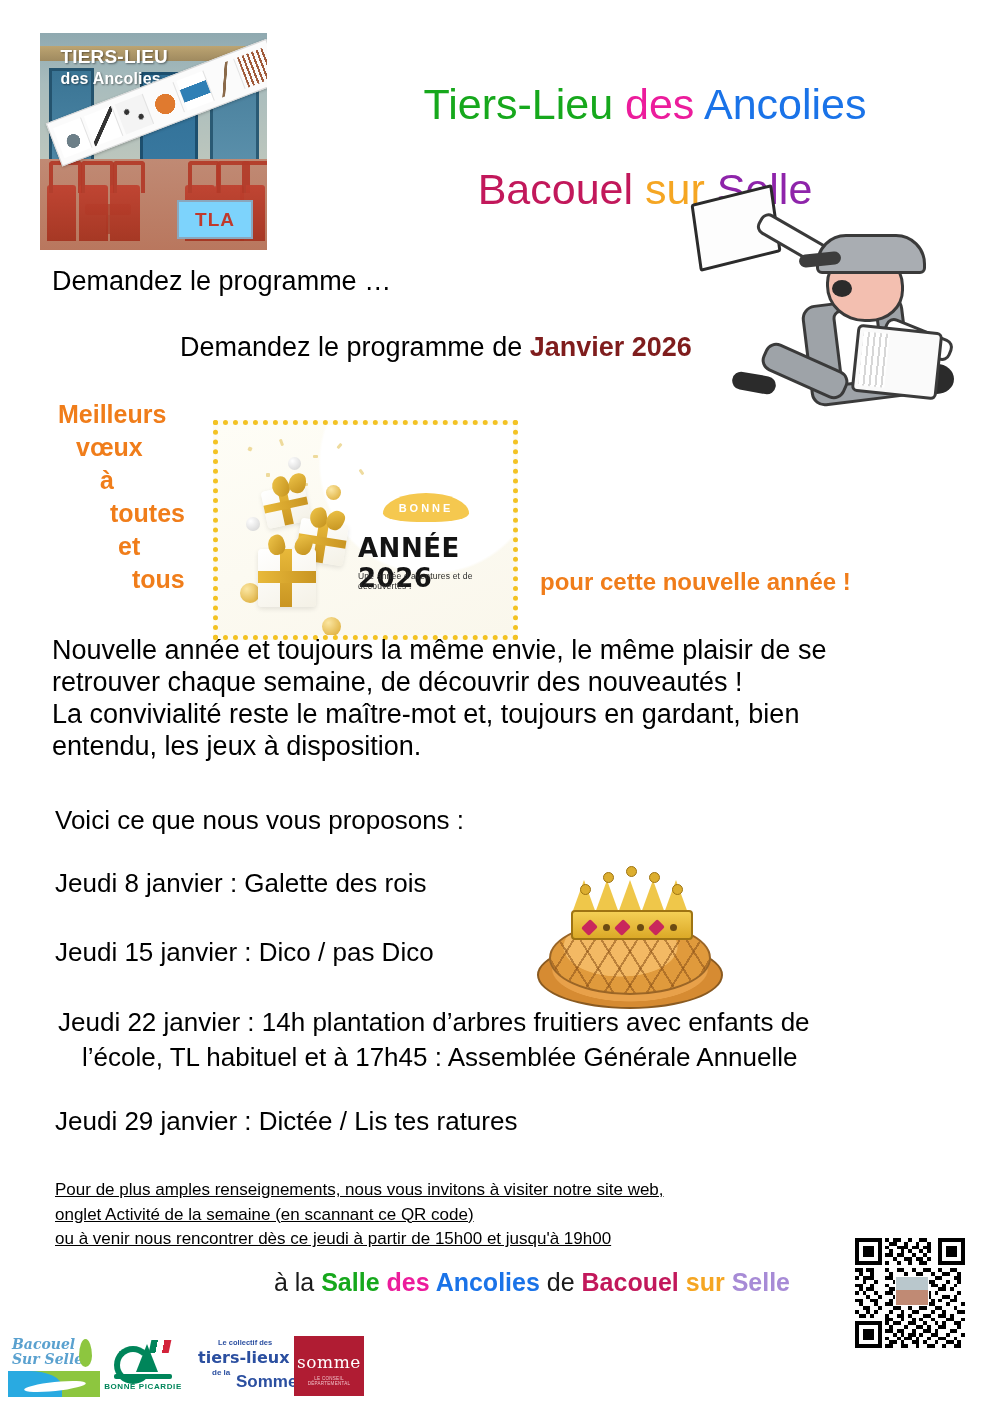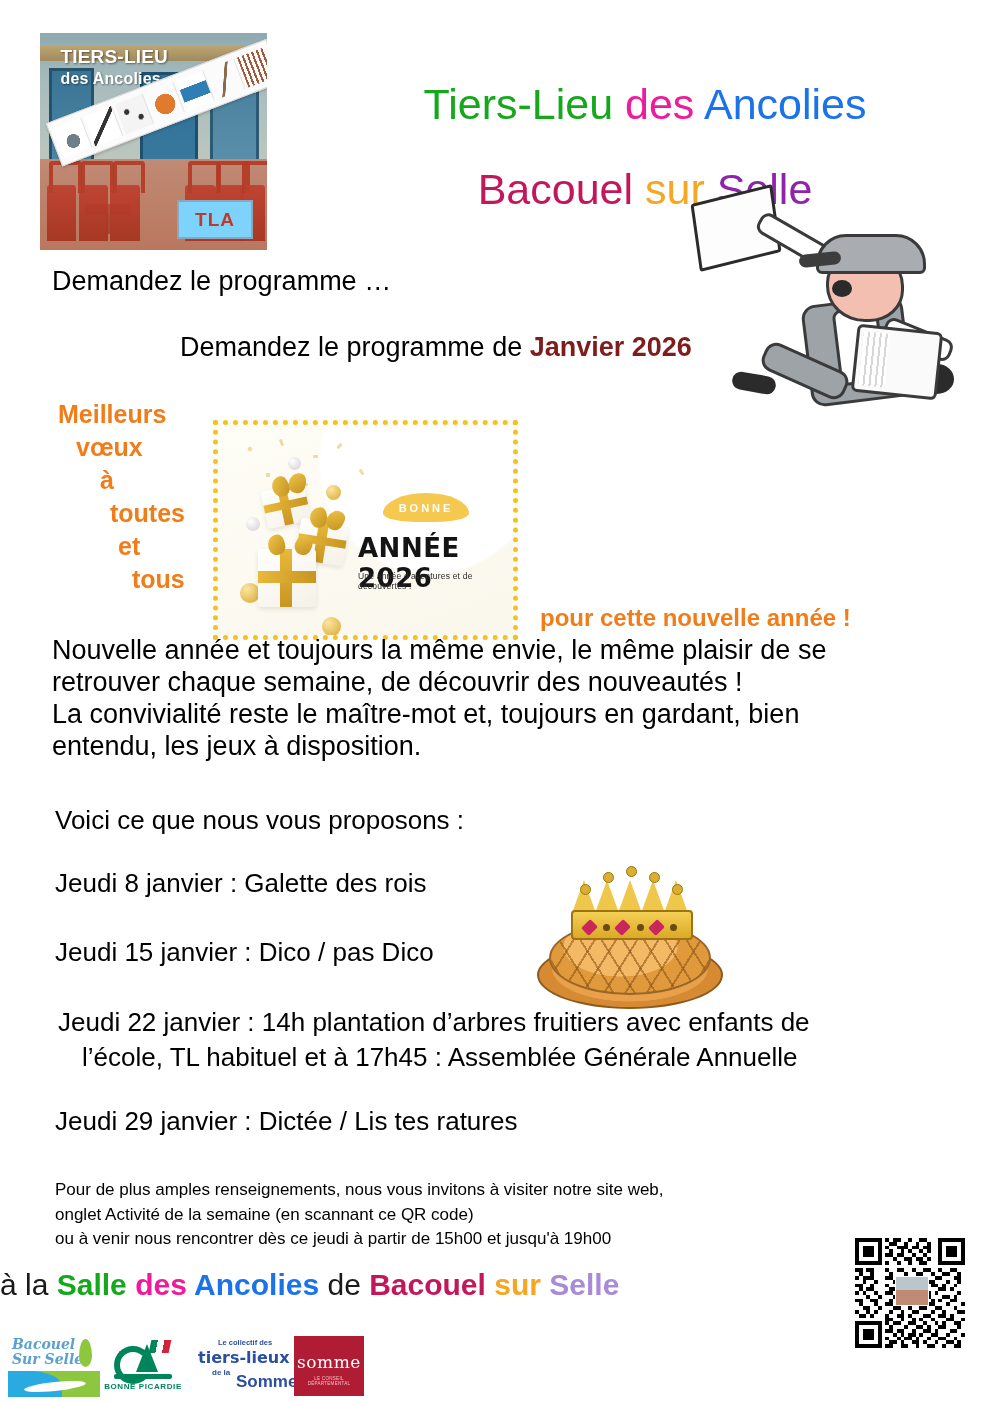--- a/index.html
+++ b/index.html
@@ -134,21 +134,21 @@
   .bow:before{left:0;transform:rotate(-18deg);}
   .bow:after{right:0;transform:rotate(18deg);}
   .bonne-tag{position:absolute;left:165px;top:68px;width:86px;height:29px;
      background:#f5c84f;border-radius:50% 50% 40% 40%/70% 70% 30% 30%;
      display:flex;align-items:center;justify-content:center;
      color:#fff;font-size:11px;font-weight:bold;letter-spacing:3px;}
   .annee{position:absolute;left:140px;top:108px;color:#141414;font-weight:bold;
      font-size:26px;letter-spacing:.5px;font-family:"DejaVu Sans",sans-serif;}
   .annee-sub{position:absolute;left:140px;top:146px;color:#2b2b2b;font-size:8.5px;letter-spacing:.2px;}
 
-  .pourcette{position:absolute;left:540px;top:568px;color:#f07d1a;font-weight:bold;font-size:24px;margin-top:36px;}
+  .pourcette{position:absolute;left:540px;top:568px;color:#f07d1a;font-weight:bold;font-size:24px;}
 
   
   .body1{position:absolute;left:52px;top:635px;width:888px;font-size:27px;line-height:1.18;}
   .proposons{position:absolute;left:55px;top:805px;font-size:26px;}
 
   .ev{position:absolute;font-size:26px;}
   .ev1{left:55px;top:868px;}
   .ev2{left:55px;top:937px;}
   .ev3{left:58px;top:1005px;width:890px;line-height:1.35;}
   .ev3 .l2{display:block;padding-left:24px;}
@@ -171,22 +171,22 @@
      background:linear-gradient(180deg,#f4cf55,#dba927);border:2px solid #9e7413;border-radius:4px;}
   .cr-gem{position:absolute;bottom:6px;width:11px;height:13px;background:#c9275c;
      transform:rotate(45deg);border-radius:2px;}
   .cr-dot{position:absolute;bottom:9px;width:7px;height:7px;background:#6b4b12;border-radius:50%;}
   .cr-pt{position:absolute;bottom:24px;width:0;height:0;
      border-left:13px solid transparent;border-right:13px solid transparent;
      border-bottom:36px solid #efc74a;}
   .cr-ball{position:absolute;width:9px;height:9px;background:#dcae2f;border:1px solid #9e7413;border-radius:50%;}
 
   
-  .smallprint{position:absolute;left:55px;top:1178px;width:760px;font-size:17px;line-height:1.45;}
-  .salle{position:absolute;left:0;top:1268px;width:790px;text-align:left;font-size:30px;font-weight:bold;}
+  .smallprint{position:absolute;left:55px;top:1178px;width:760px;font-size:17px;line-height:1.45;text-decoration:underline;}
+  .salle{position:absolute;left:0;top:1268px;width:790px;text-align:right;font-size:25px;font-weight:bold;}
   .salle .plain{color:#1a1a1a;font-weight:normal;}
 
   
   .qr{position:absolute;left:855px;top:1238px;width:110px;height:110px;background:#fff;}
   .qr svg{display:block;}
   .qr-logo{position:absolute;left:40px;top:38px;width:32px;height:28px;
      background:linear-gradient(180deg,#b9c7cc 0 45%,#c08a74 46% 100%);
      border:1px solid #fff;}
 
   

